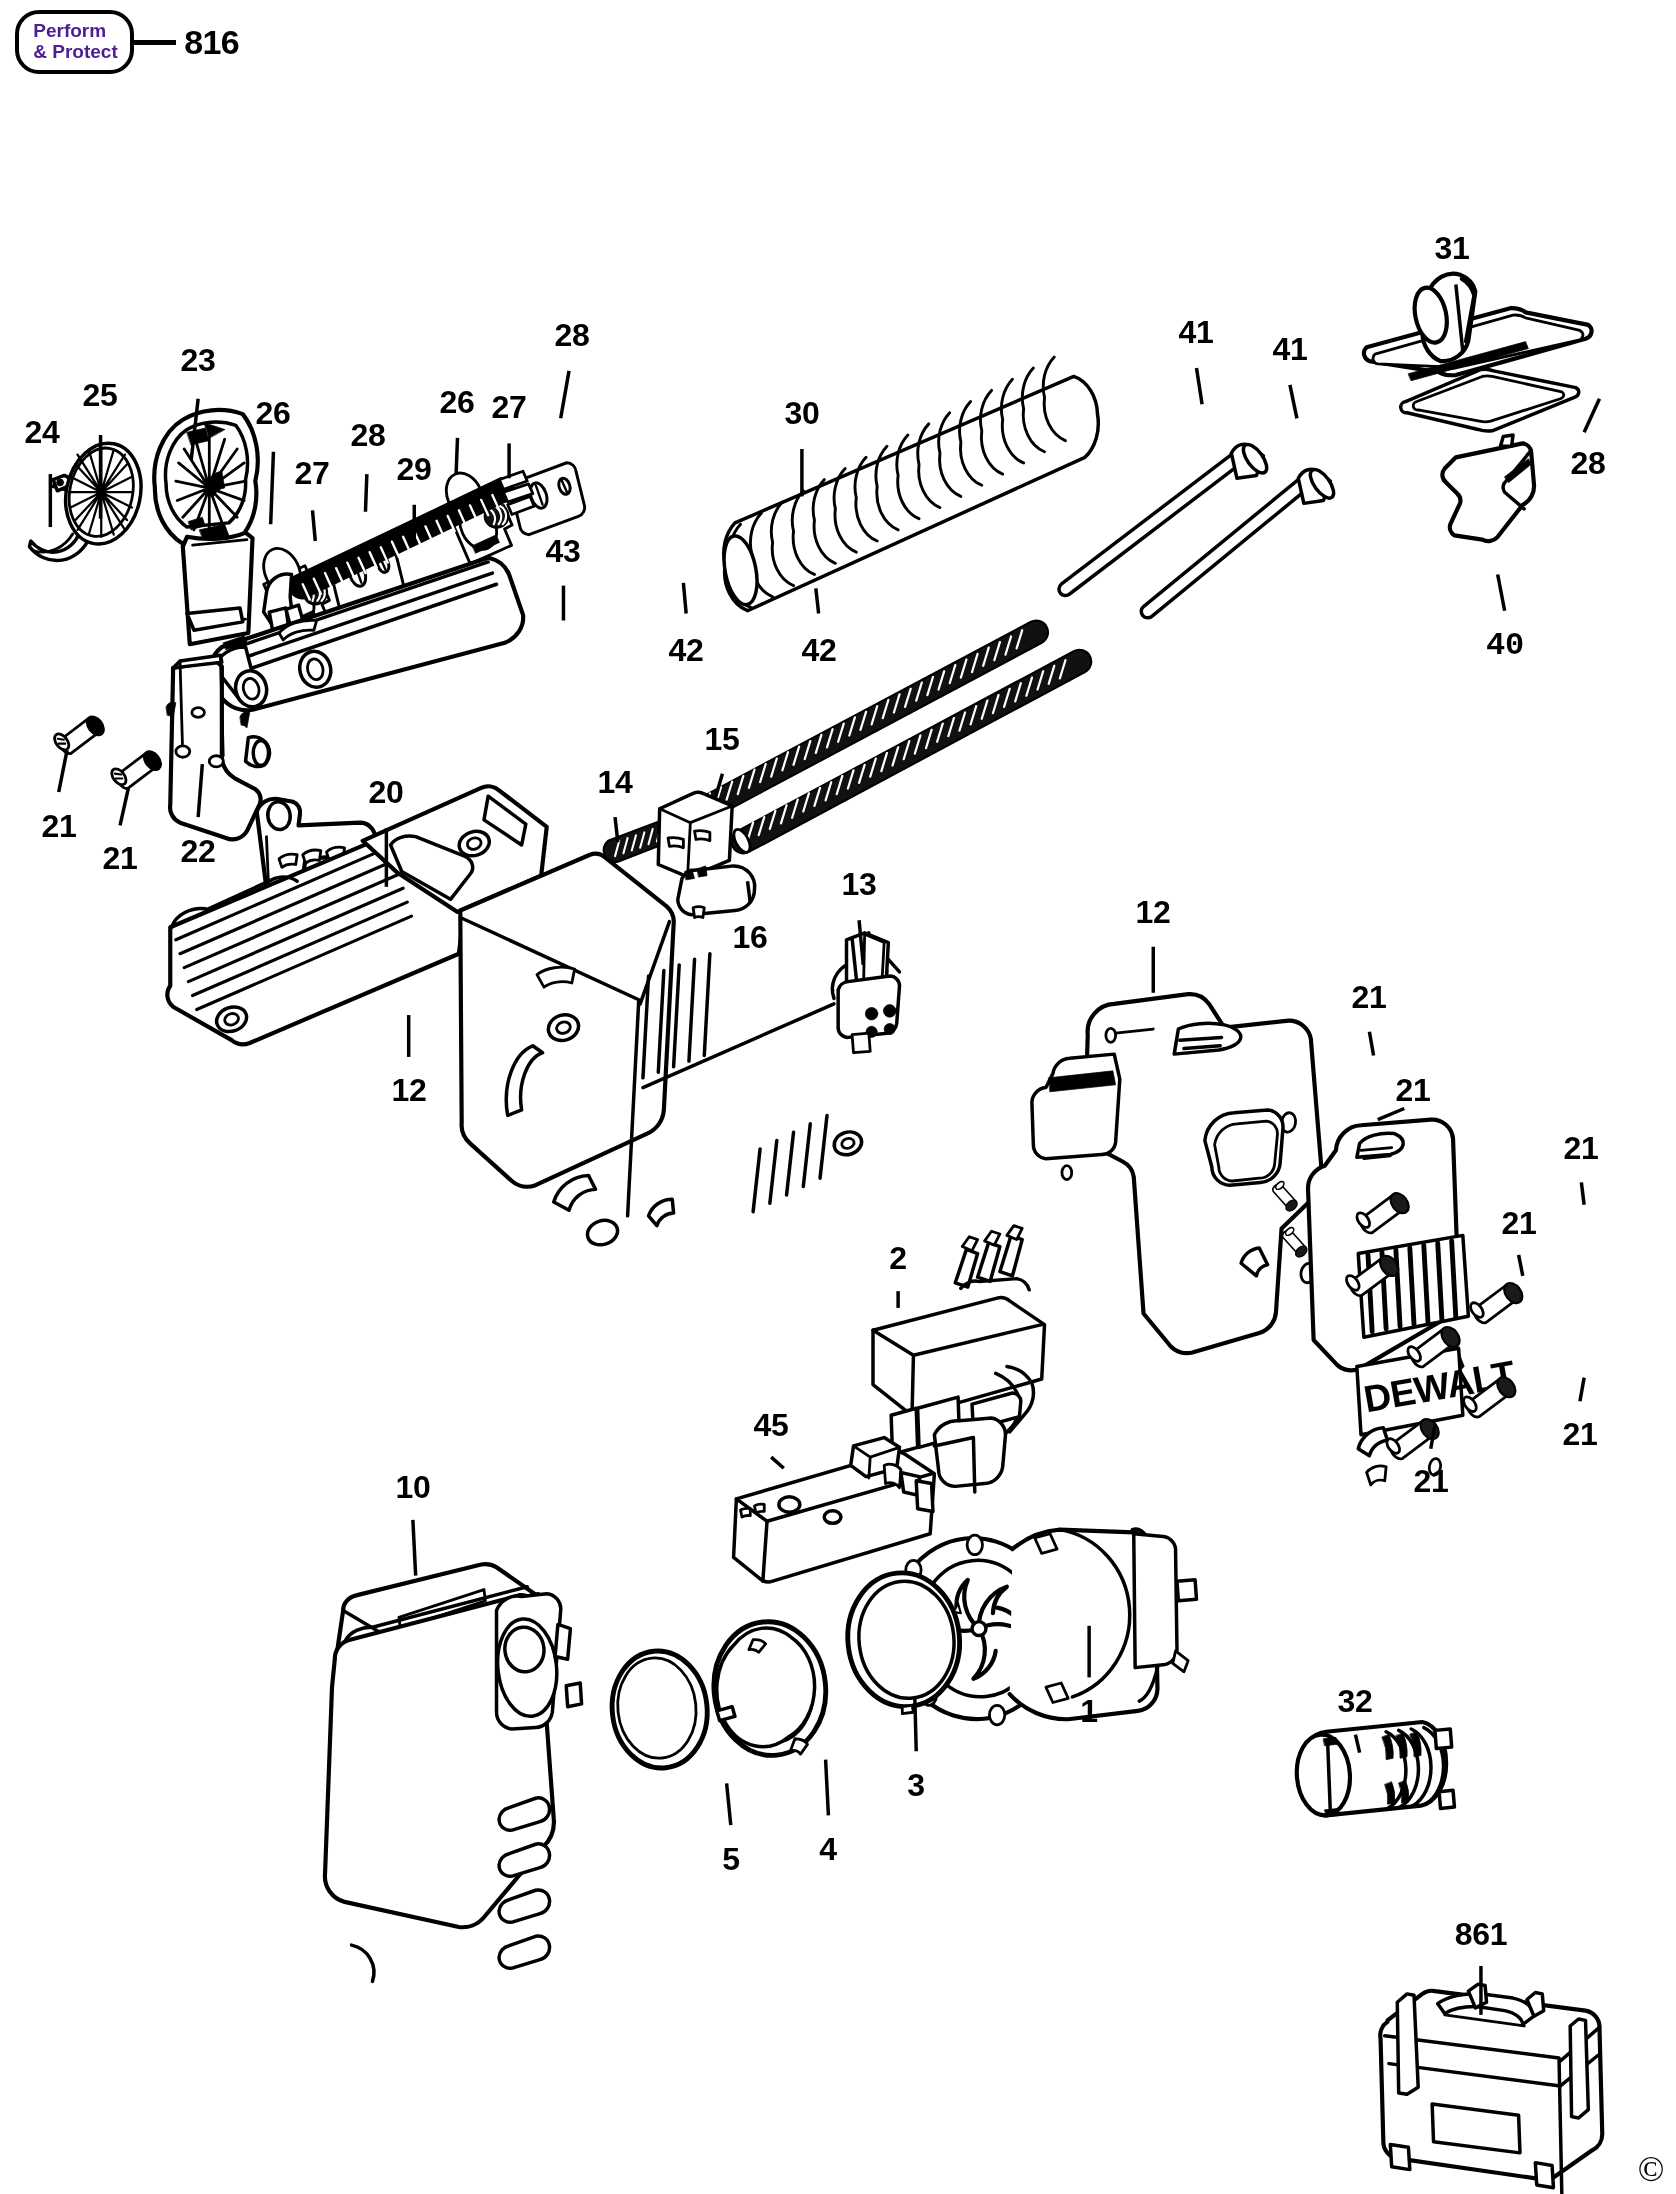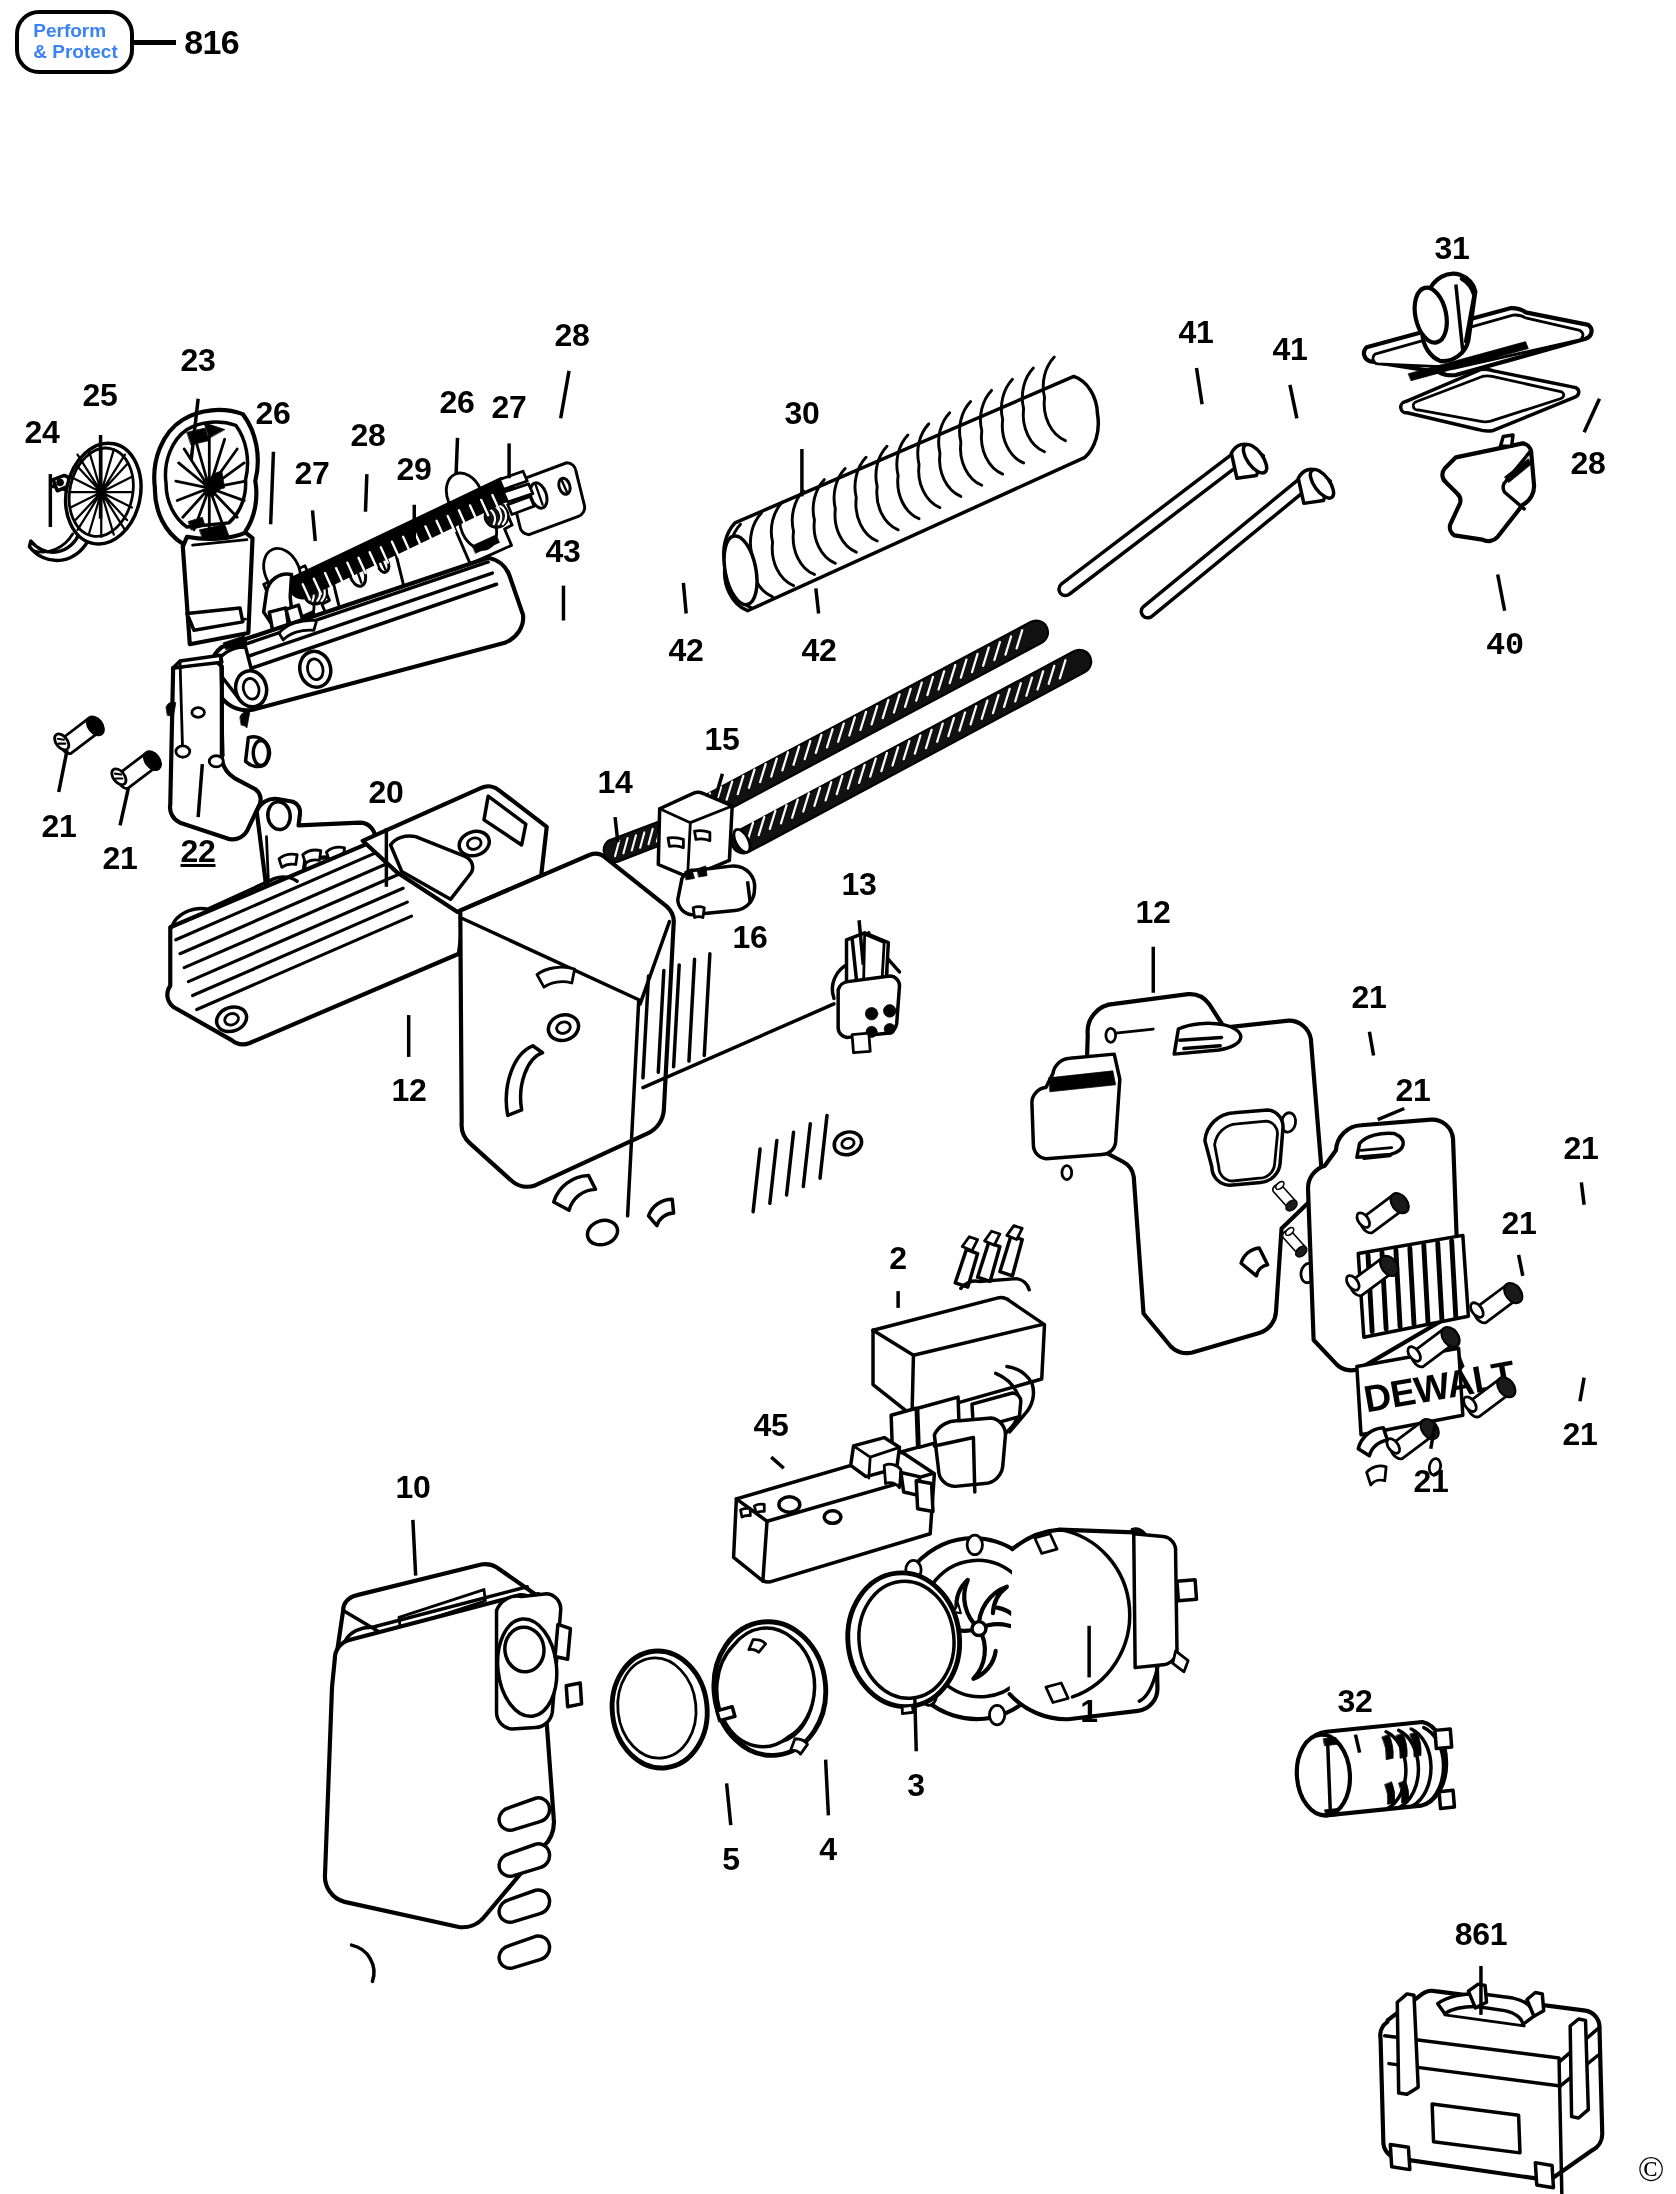--- a/index.html
+++ b/index.html
@@ -45,21 +45,21 @@
     display: flex;
     align-items: center;
   }
   #badge {
     border: 4.9px solid #000;
     border-radius: 24px;
     padding: 6.3px 12.6px 7.7px 14px;
     font-size: 19px;
     font-weight: bold;
     line-height: 1.12;
-    color: #3b82f6;
+    color: #4c1d95;
     background: #fff;
     font-family: "Liberation Sans", sans-serif;
   }
   #badge-line {
     width: 42px;
     height: 4.9px;
     background: #000;
   }
   #badge-code {
     font-size: 34px;
@@ -723,21 +723,21 @@
       <div class="callout" style="left: 802px; top: 413px;">30</div>
       <div class="callout" style="left: 1196px; top: 332px;">41</div>
       <div class="callout" style="left: 1290px; top: 349px;">41</div>
       <div class="callout" style="left: 686px; top: 650px;">42</div>
       <div class="callout" style="left: 819px; top: 650px;">42</div>
       <div class="callout" style="left: 1452px; top: 248px;">31</div>
       <div class="callout" style="left: 1588px; top: 463px;">28</div>
       <div class="callout" style="left: 1505px; top: 646px; font-family: Liberation Mono, monospace;">40</div>
       <div class="callout" style="left: 59px; top: 826px;">21</div>
       <div class="callout" style="left: 120px; top: 858px;">21</div>
-      <div class="callout" style="left: 198px; top: 851px; text-decoration: underline;">22</div>
+      <div class="callout" style="left: 198px; top: 851px;">22</div>
       <div class="callout" style="left: 386px; top: 792px;">20</div>
       <div class="callout" style="left: 409px; top: 1090px;">12</div>
       <div class="callout" style="left: 615px; top: 782px;">14</div>
       <div class="callout" style="left: 722px; top: 739px;">15</div>
       <div class="callout" style="left: 750px; top: 937px;">16</div>
       <div class="callout" style="left: 859px; top: 884px; text-align: center;">13</div>
       <div class="callout" style="left: 1153px; top: 912px;">12</div>
       <div class="callout" style="left: 1369px; top: 997px;">21</div>
       <div class="callout" style="left: 1413px; top: 1090px;">21</div>
       <div class="callout" style="left: 1581px; top: 1148px;">21</div>

